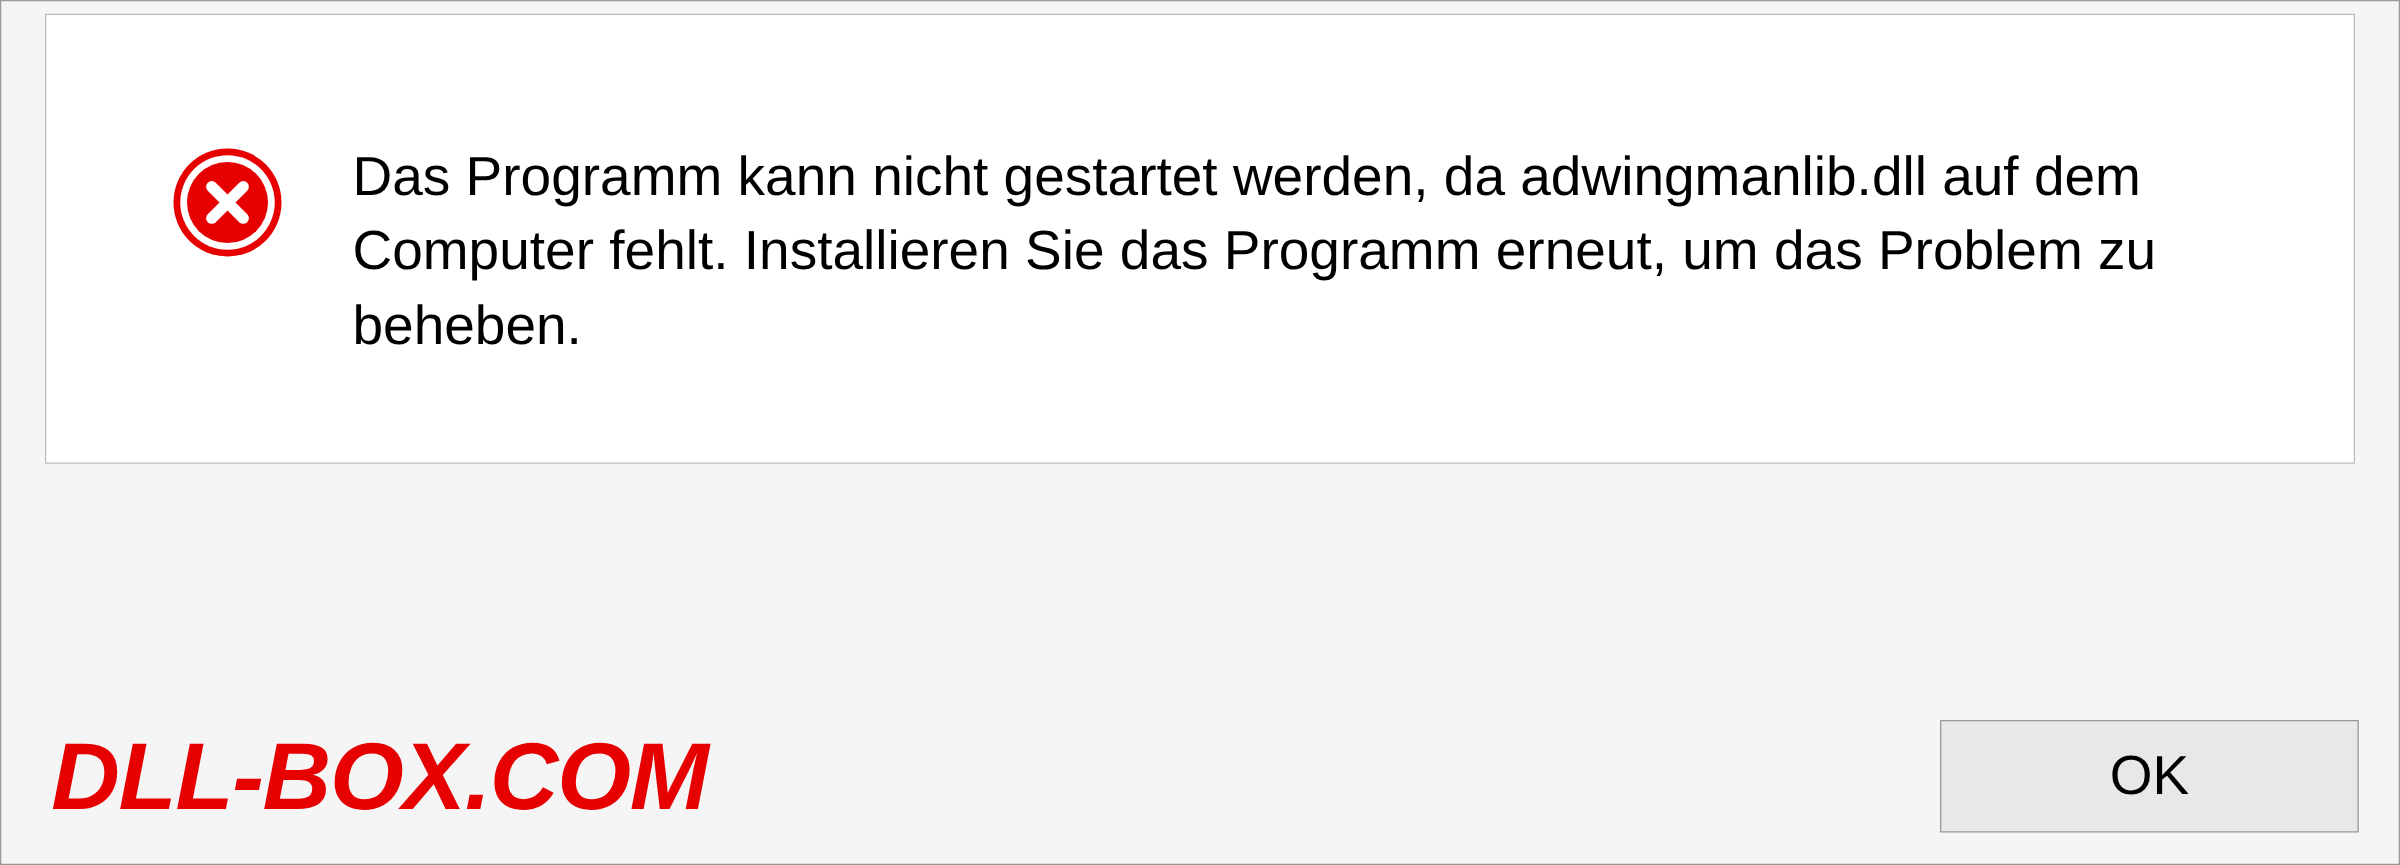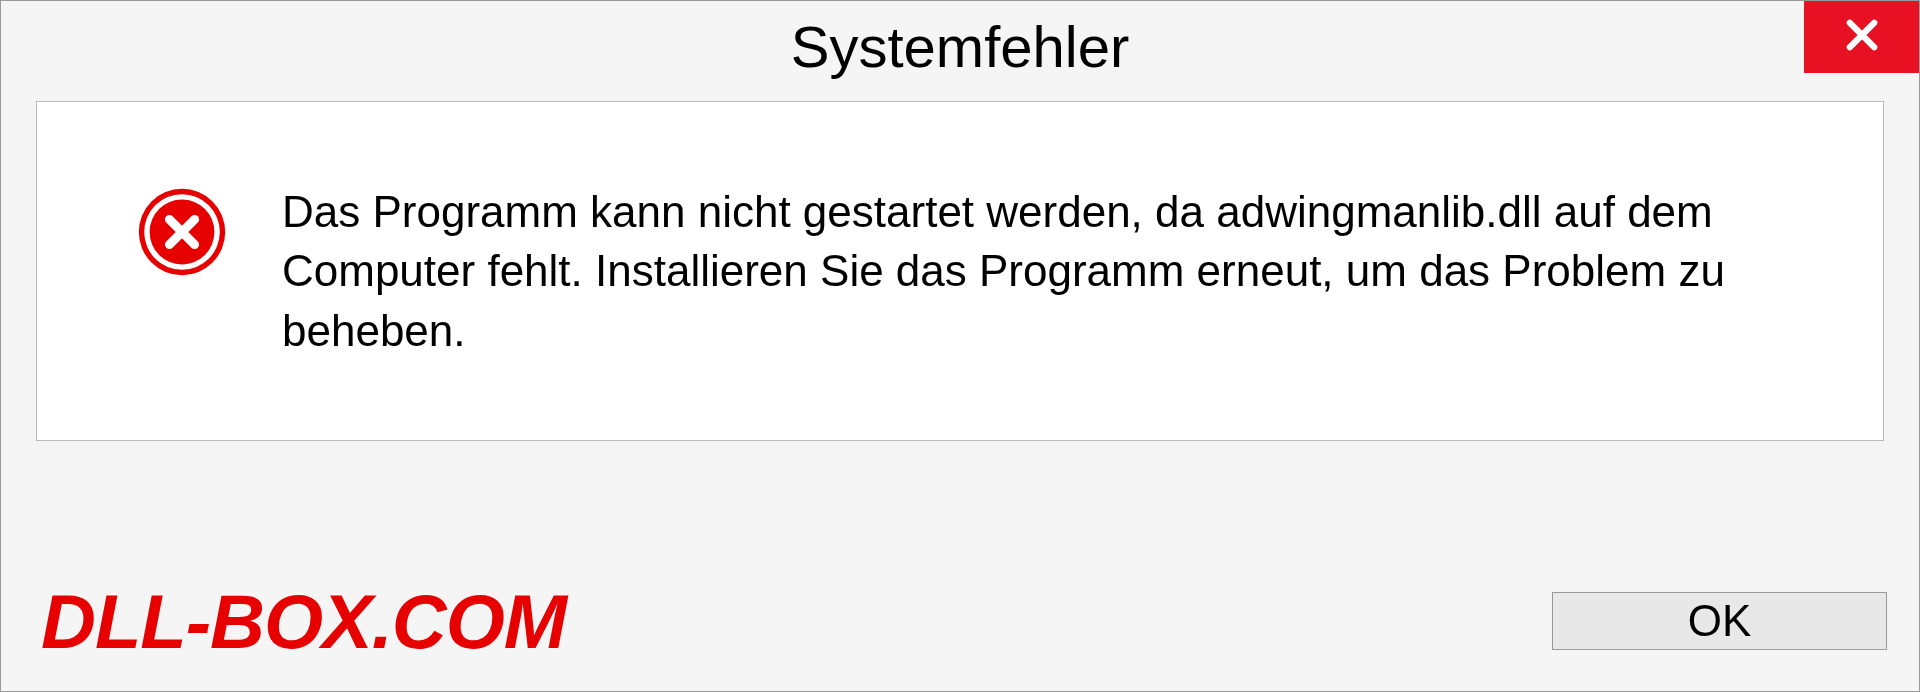--- a/index.html
+++ b/index.html
@@ -53,21 +53,21 @@
     
     .close-button svg {
       width: 42px;
       height: 42px;
     }
     
     .content-area {
       margin: 10px 35px 4px 35px;
       background: #fff;
       border: 1px solid #bbb;
-      padding: 80px 50px 80px 100px;
+      padding: 100px 50px 80px 100px;
       display: flex;
       align-items: flex-start;
       gap: 55px;
     }
     
     .error-icon {
       flex-shrink: 0;
       margin-top: 5px;
     }
     
@@ -99,48 +99,37 @@
       font-size: 76px;
       font-weight: 900;
       font-style: italic;
       color: #e60000;
       letter-spacing: -1px;
       font-family: Arial, Helvetica, sans-serif;
     }
     
     .ok-button {
       width: 335px;
-      height: 58px;
+      height: 90px;
       background: #e8e8e8;
       border: 1px solid #999;
       font-size: 44px;
       color: #000;
       cursor: pointer;
       display: flex;
       align-items: center;
       justify-content: center;
       font-family: Arial, Helvetica, sans-serif;
     }
   </style>
 </head>
 <body>
 
 <div class="dialog">
 
-  <div class="title-bar">
-    <span class="title-text">Systemfehler</span>
-    <div class="close-button">
-      <span>
-        <svg viewBox="0 0 24 24" fill="none" stroke="#fff" stroke-width="3.5" stroke-linecap="round">
-          <line x1="5" y1="5" x2="19" y2="19"></line>
-          <line x1="19" y1="5" x2="5" y2="19"></line>
-        </svg>
-      </span>
-    </div>
-  </div>
 
   <div class="content-area">
     <div class="error-icon">
       <svg viewBox="0 0 100 100">
         <circle cx="50" cy="50" r="48" fill="#e60000"></circle>
         <circle cx="50" cy="50" r="42" fill="#fff"></circle>
         <circle cx="50" cy="50" r="36" fill="#e60000"></circle>
         <line x1="36" y1="36" x2="64" y2="64" stroke="#fff" stroke-width="10" stroke-linecap="round"></line>
         <line x1="64" y1="36" x2="36" y2="64" stroke="#fff" stroke-width="10" stroke-linecap="round"></line>
       </svg>

